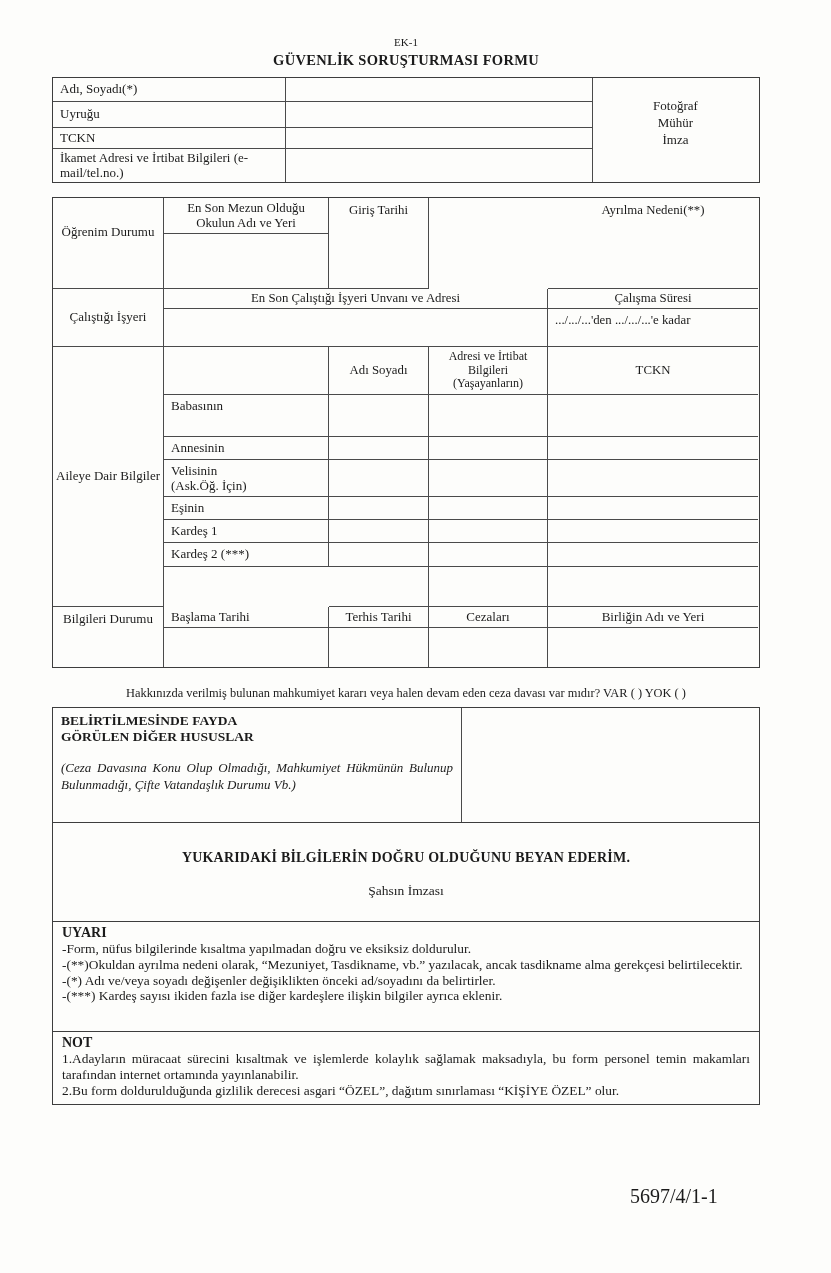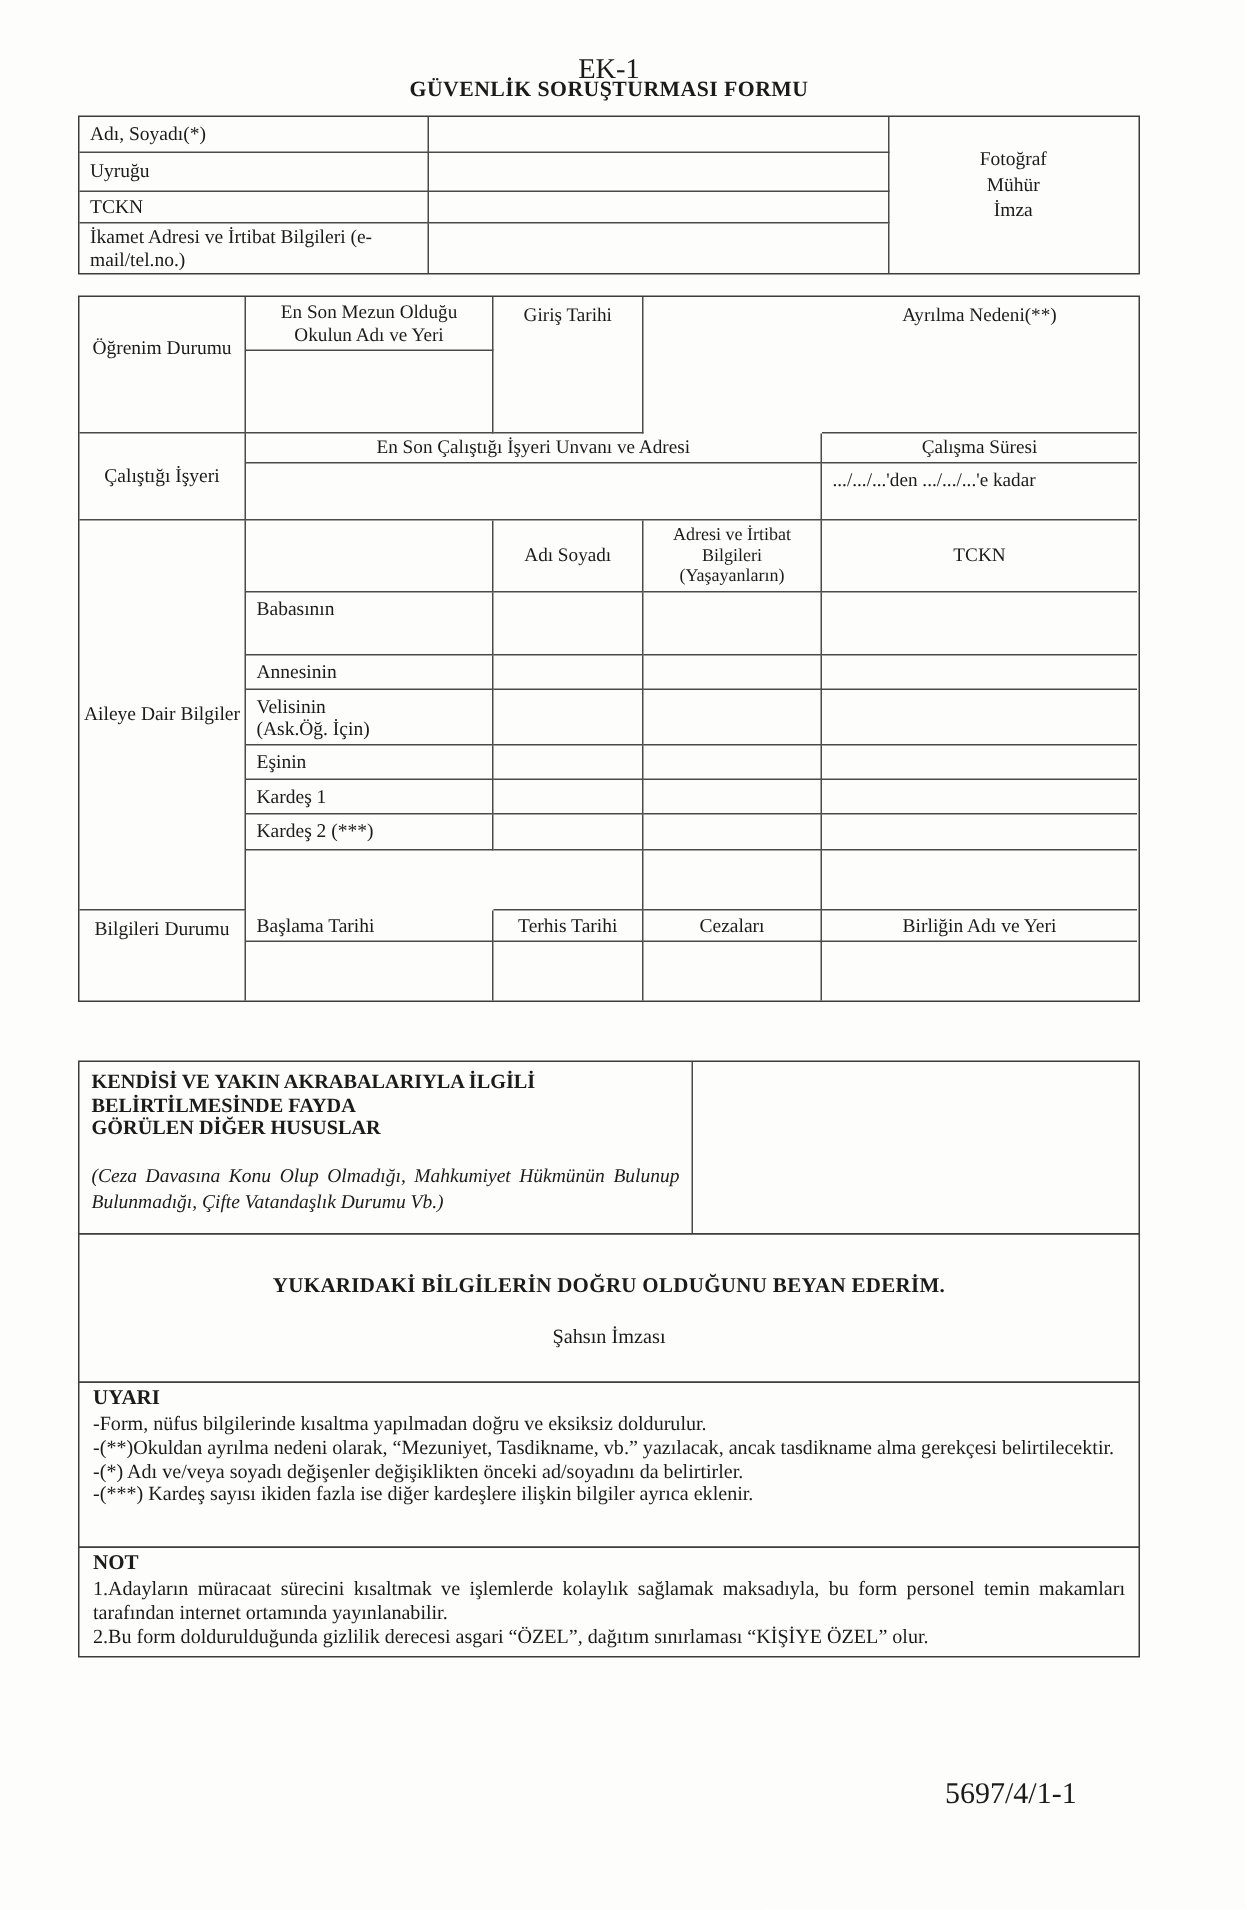--- a/index.html
+++ b/index.html
@@ -1,20 +1,20 @@
 <!DOCTYPE html>
 <html><head>
 <meta charset="utf-8">
 <style>
   html,body{margin:0;padding:0;background:#ffffff;}
   .page{
     position:relative;width:831px;height:1273px;background:#fdfdfb;
     font-family:"Liberation Serif", serif;color:#1b1b1b;overflow:hidden;
   }
-  .doc-num{position:absolute;left:52px;top:36px;width:708px;text-align:center;font-size:19px;}
+  .doc-num{position:absolute;left:52px;top:36px;width:708px;text-align:center;font-size:11px;}
   .doc-title{position:absolute;left:52px;top:52px;width:708px;text-align:center;font-size:14.5px;font-weight:bold;letter-spacing:.3px;}
 
   .grid{position:absolute;display:grid;box-sizing:border-box;border:1.5px solid #3d3d3d;}
   .c{box-sizing:border-box;border-right:1px solid #4a4a4a;border-bottom:1px solid #4a4a4a;font-size:13px;line-height:1.13;overflow:hidden;}
   .no-r{border-right:none;}
   .no-b{border-bottom:none;}
   .cc{display:flex;align-items:center;justify-content:center;text-align:center;}
   .tc{display:flex;justify-content:center;text-align:center;padding-top:5px;}
   .lt{padding:4px 4px 0 7px;}
   .lm{display:flex;align-items:center;padding-left:7px;}
@@ -135,25 +135,25 @@
     <div class="c lm" style="grid-area:13/2/14/3">Başlama Tarihi</div>
     <div class="c cc" style="grid-area:13/3/14/4">Terhis Tarihi</div>
     <div class="c cc" style="grid-area:13/4/14/5">Cezaları</div>
     <div class="c cc no-r" style="grid-area:13/5/14/6">Birliğin Adı ve Yeri</div>
     <div class="c no-b" style="grid-area:14/2/15/3"></div>
     <div class="c no-b" style="grid-area:14/3/15/4"></div>
     <div class="c no-b" style="grid-area:14/4/15/5"></div>
     <div class="c no-r no-b" style="grid-area:14/5/15/6"></div>
   </div>
 
+  <div class="question">Hakkınızda verilmiş bulunan mahkumiyet kararı veya halen devam eden ceza davası var mıdır? VAR ( )  YOK ( )</div>
 
   <div class="box" id="other-box">
     <div class="other-left">
       <div class="bold-head">
-        <div>KENDİSİ VE YAKIN AKRABALARIYLA İLGİLİ</div>
         <div>BELİRTİLMESİNDE FAYDA</div>
         <div>GÖRÜLEN DİĞER HUSUSLAR</div>
       </div>
       <div class="italic-note">(Ceza Davasına Konu Olup Olmadığı, Mahkumiyet Hükmünün Bulunup Bulunmadığı, Çifte Vatandaşlık Durumu Vb.)</div>
     </div>
     <div class="other-right"></div>
   </div>
 
   <div class="box" id="beyan-box">
     <div class="beyan-title">YUKARIDAKİ BİLGİLERİN DOĞRU OLDUĞUNU BEYAN EDERİM.</div>

